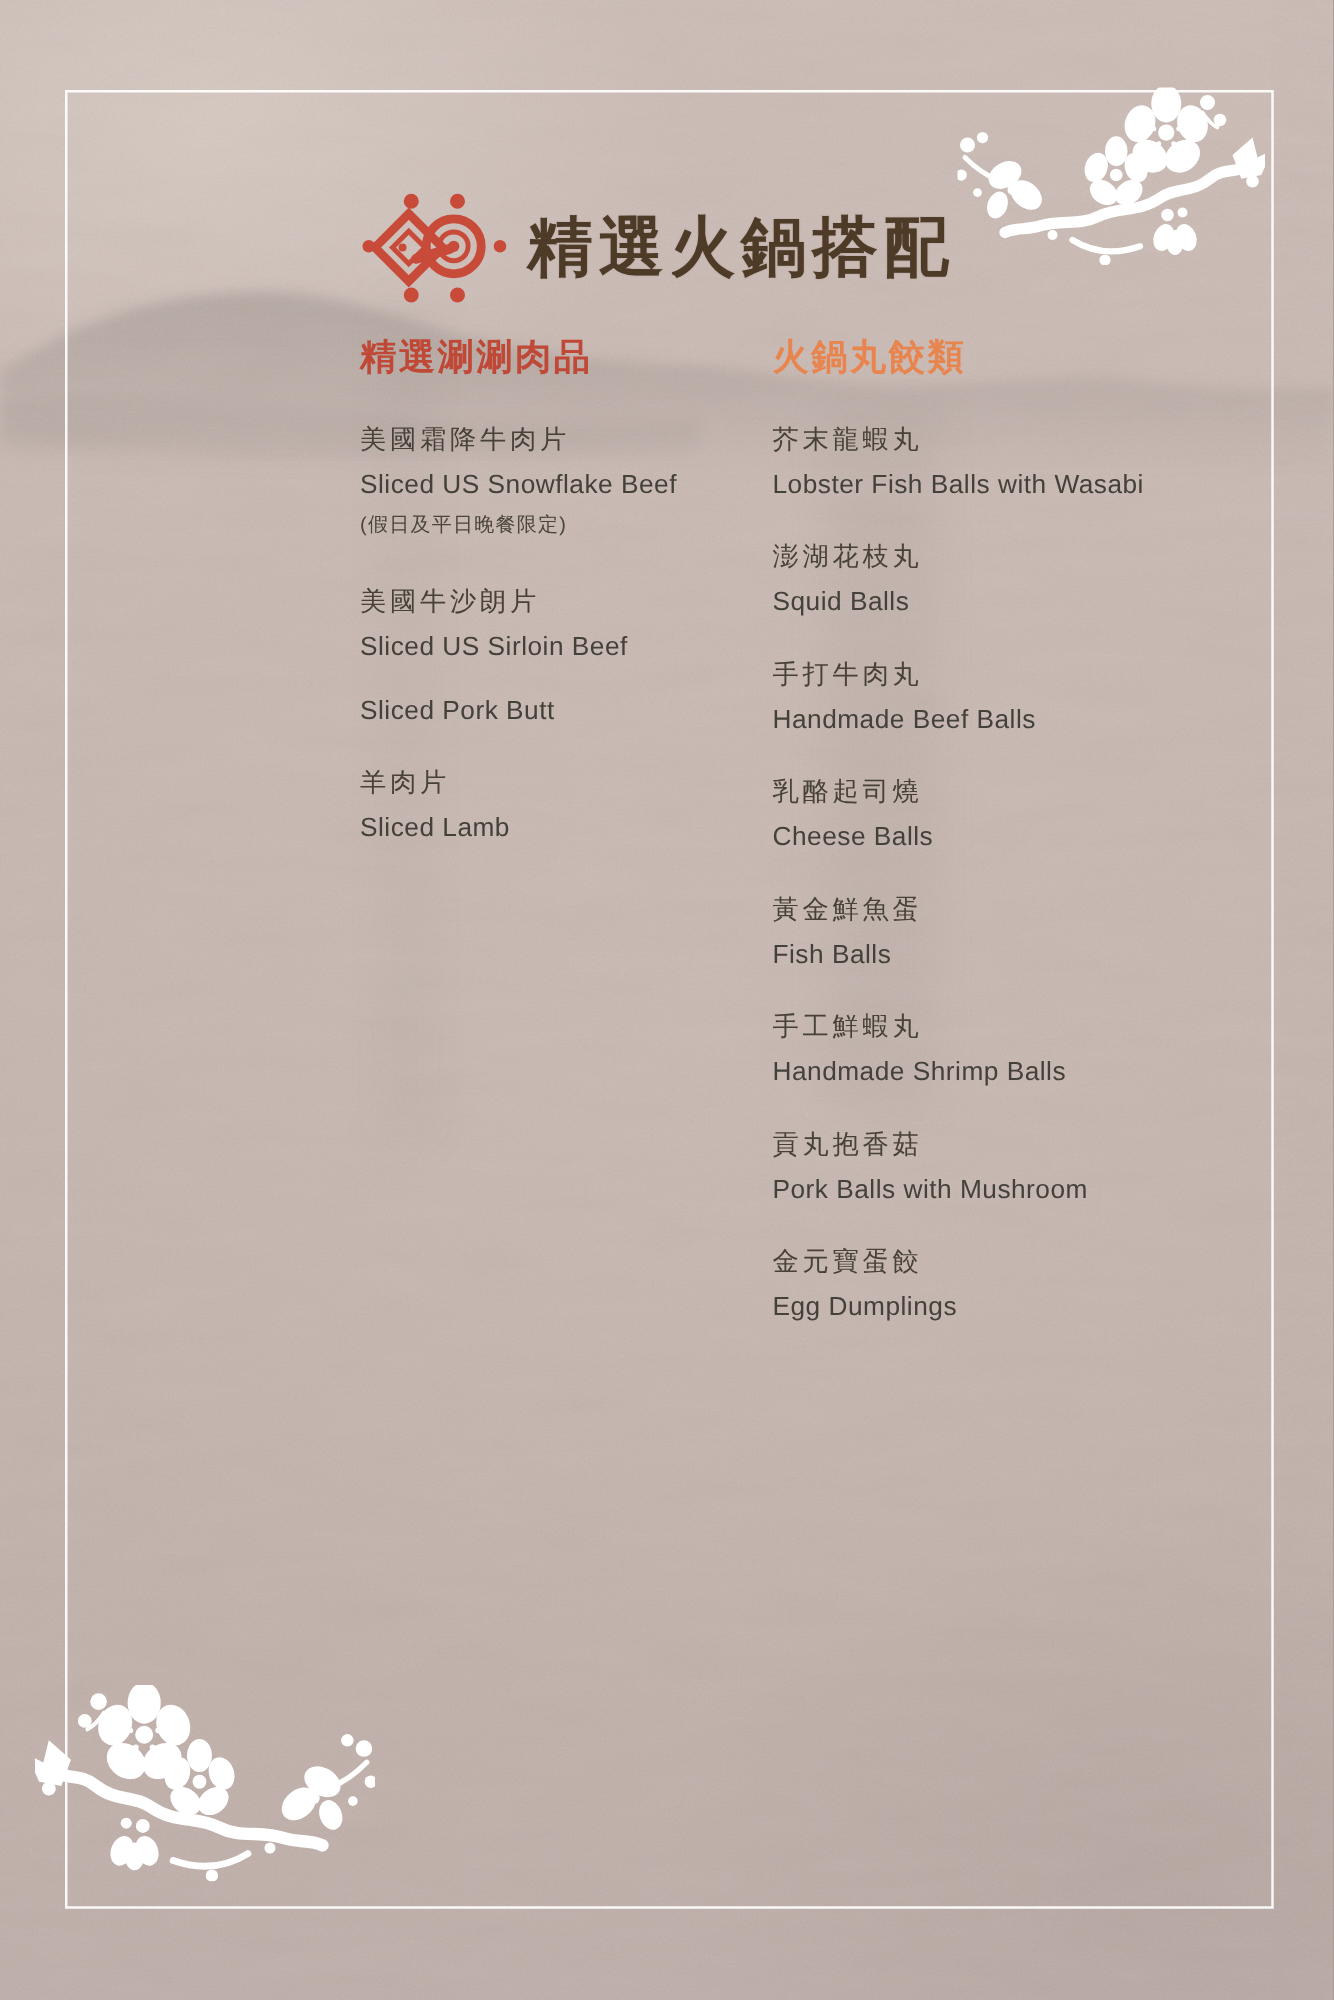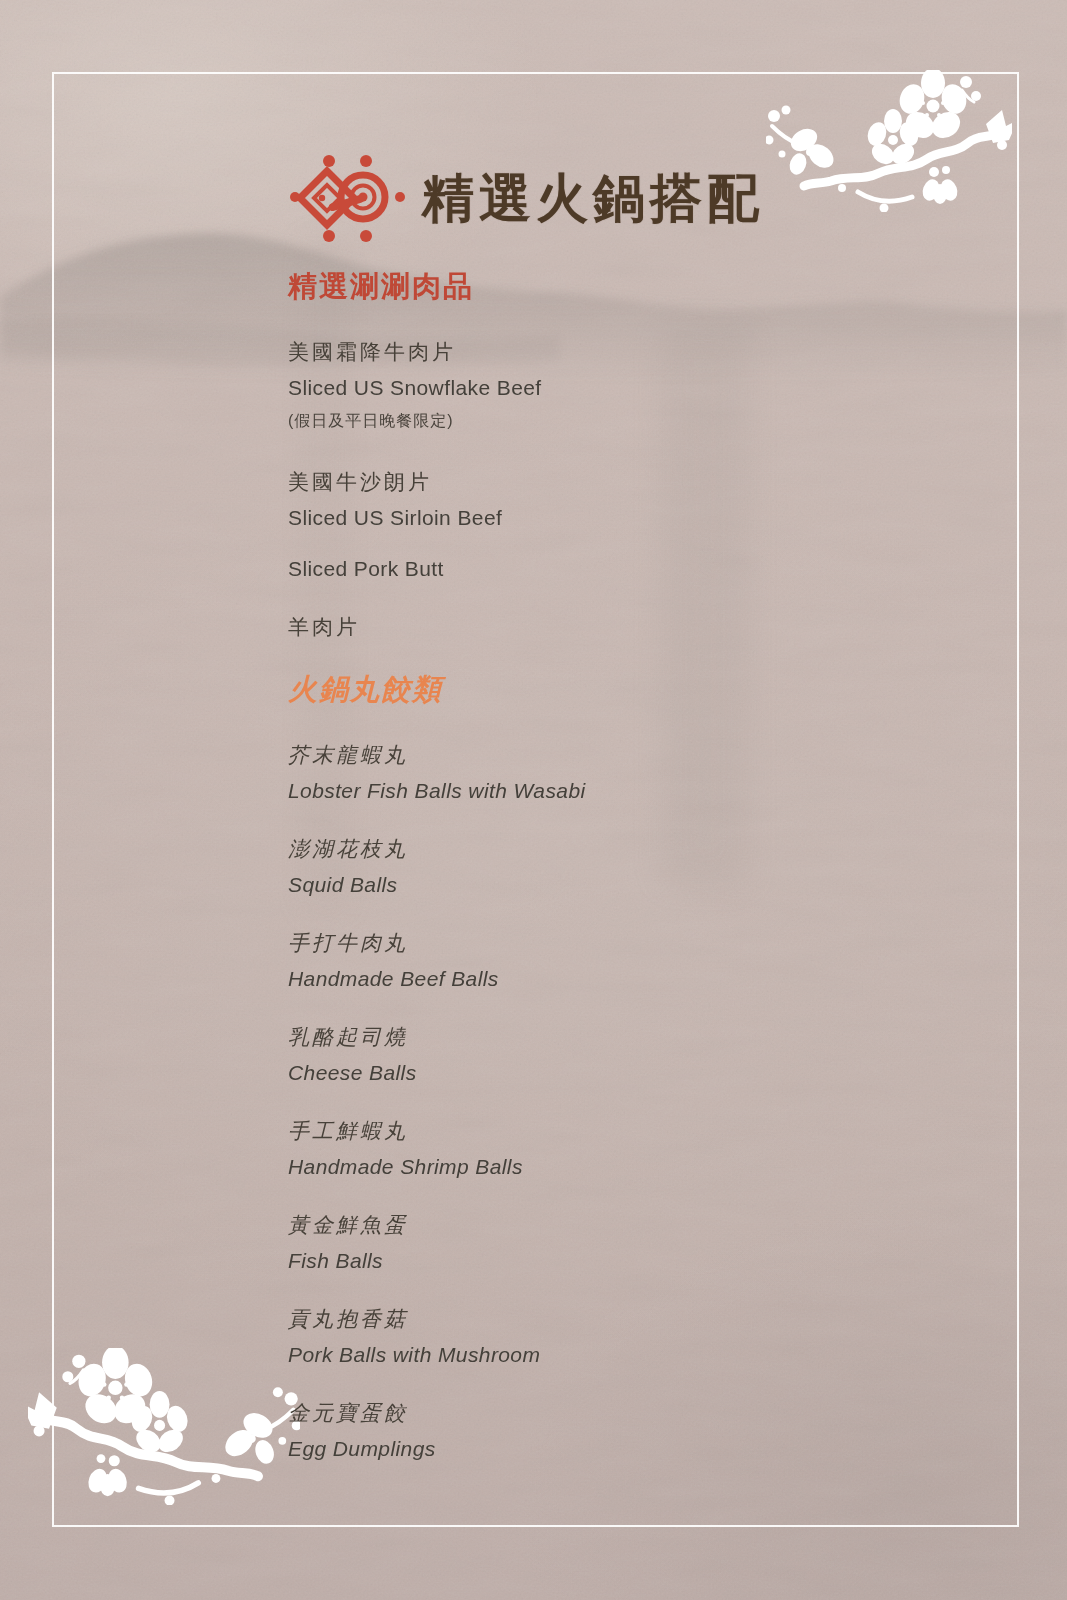--- a/index.html
+++ b/index.html
@@ -30,24 +30,24 @@
   .brand-logo{width:122px;height:96px;flex:0 0 auto;}
   .page-title{
     margin:0 0 0 14px;
     font-size:52px;line-height:96px;
     font-weight:800;letter-spacing:5px;
     color:#4d3a27;
     text-shadow:0 0 1px rgba(77,58,39,.4);
     white-space:nowrap;
   }
 
-  .columns{position:absolute;left:288px;top:270px;right:82px;display:flex;flex-direction:column;}
+  .columns{position:absolute;left:288px;top:270px;right:82px;display:flex;}
   .col{display:block;}
   .col-left{width:330px;flex:0 0 auto;}
-  .col-right{flex:1;font-style:italic;}
+  .col-right{flex:1;}
   .section-header{
     margin:0 0 30px 0;
     font-size:29px;line-height:32px;font-weight:700;letter-spacing:2px;
     white-space:nowrap;
   }
   .section-header.red{color:#bf4836;}
   .section-header.orange{color:#e8854f;}
   .menu-item{margin:0 0 26px 0;}
   .item-zh{
     font-size:21px;line-height:40px;font-weight:300;
@@ -205,20 +205,21 @@
       </div>
       <div class="menu-item">
         <div class="item-zh">美國牛沙朗片</div>
         <div class="item-en">Sliced US Sirloin Beef</div>
       </div>
       <div class="menu-item">
         <div class="item-en">Sliced Pork Butt</div>
       </div>
       <div class="menu-item">
         <div class="item-zh">羊肉片</div>
+        <div class="item-en">Sliced Lamb</div>
       </div>
     </section>
 
     <section class="col col-right">
       <h2 class="section-header orange">火鍋丸餃類</h2>
 
       <div class="menu-item">
         <div class="item-zh">芥末龍蝦丸</div>
         <div class="item-en">Lobster Fish Balls with Wasabi</div>
       </div>
@@ -228,28 +229,28 @@
       </div>
       <div class="menu-item">
         <div class="item-zh">手打牛肉丸</div>
         <div class="item-en">Handmade Beef Balls</div>
       </div>
       <div class="menu-item">
         <div class="item-zh">乳酪起司燒</div>
         <div class="item-en">Cheese Balls</div>
       </div>
       <div class="menu-item">
+        <div class="item-zh">黃金鮮魚蛋</div>
+        <div class="item-en">Fish Balls</div>
+      </div>
+      <div class="menu-item">
         <div class="item-zh">手工鮮蝦丸</div>
         <div class="item-en">Handmade Shrimp Balls</div>
       </div>
       <div class="menu-item">
-        <div class="item-zh">黃金鮮魚蛋</div>
-        <div class="item-en">Fish Balls</div>
-      </div>
-      <div class="menu-item">
         <div class="item-zh">貢丸抱香菇</div>
         <div class="item-en">Pork Balls with Mushroom</div>
       </div>
       <div class="menu-item">
         <div class="item-zh">金元寶蛋餃</div>
         <div class="item-en">Egg Dumplings</div>
       </div>
     </section>
 
   </main>

